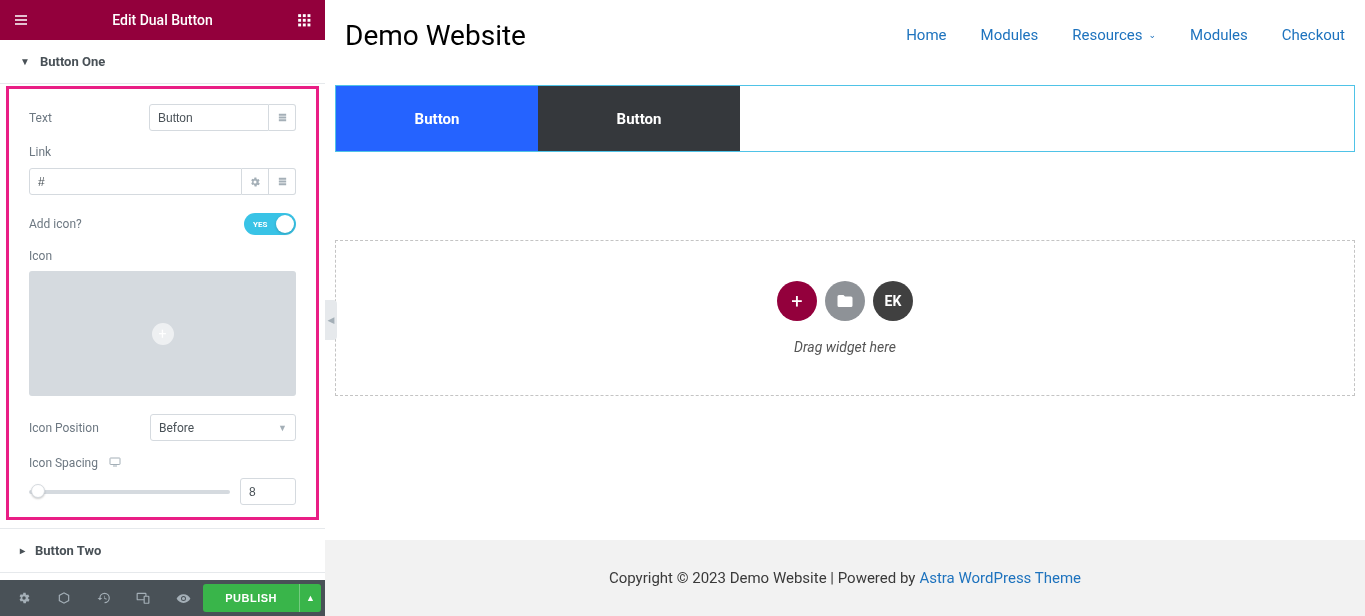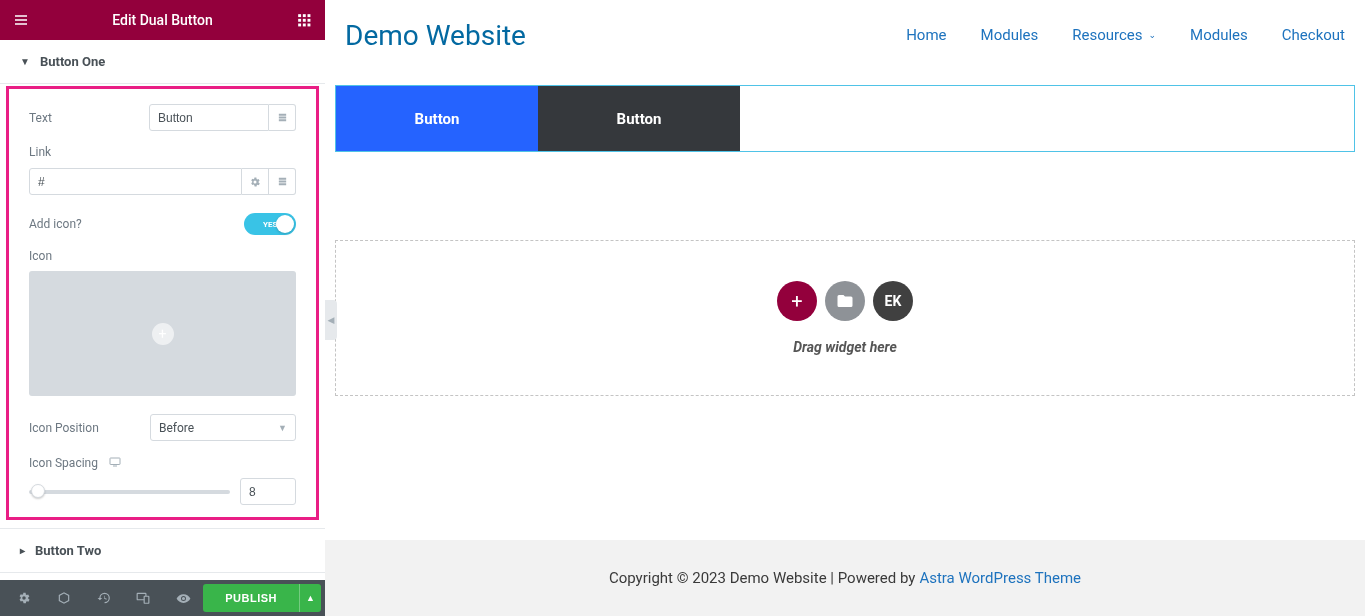--- a/index.html
+++ b/index.html
@@ -128,21 +128,21 @@
       border-radius: 11px;
       position: relative;
       cursor: pointer;
       display: flex; align-items: center;
     }
     .toggle-label {
       color: #fff;
       font-size: 8px;
       font-weight: 700;
       position: absolute;
-      left: 19px;
+      left: 9px;
     }
     .toggle-knob {
       width: 18px; height: 18px;
       background: #fff;
       border-radius: 50%;
       position: absolute;
       right: 2px;
       box-shadow: 0 1px 3px rgba(0,0,0,0.2);
     }
 
@@ -285,21 +285,21 @@
       overflow: hidden;
     }
     .site-header {
       height: 70px;
       display: flex;
       align-items: center;
       padding: 0 20px;
     }
     .site-title {
       font-size: 28px;
-      color: #0369a1;
+      color: #000000;
       font-weight: 400;
     }
     .nav {
       margin-left: auto;
       display: flex;
       gap: 34px;
       align-items: center;
     }
     .nav a {
       color: #1e73be;
@@ -348,21 +348,20 @@
       display: flex; align-items: center; justify-content: center;
       cursor: pointer;
     }
     .drop-icon.plus { background: #93003c; color: #fff; font-size: 20px; }
     .drop-icon.folder { background: #8e9297; color: #fff; font-size: 18px;}
     .drop-icon.kit { background: #404040; color: #fff; font-size: 14px; font-weight: 700; }
     .drop-text {
       color: #555;
       font-style: italic;
       font-size: 14px;
-      font-weight: bold;
     }
 
     .site-footer {
       margin-top: auto;
       background: #f2f2f2;
       height: 76px;
       display: flex;
       align-items: center;
       justify-content: center;
       font-size: 15px;

